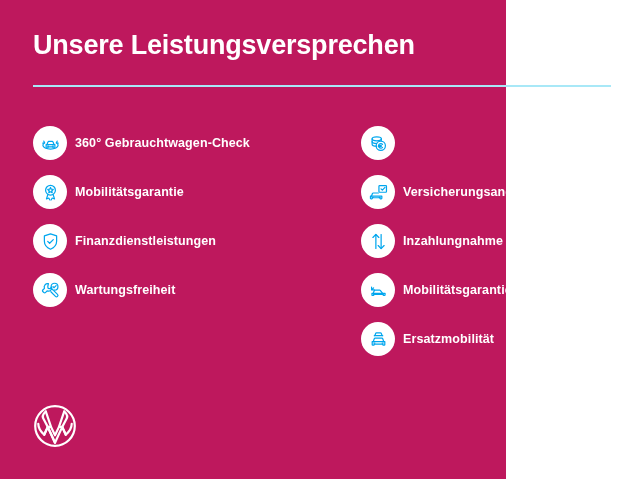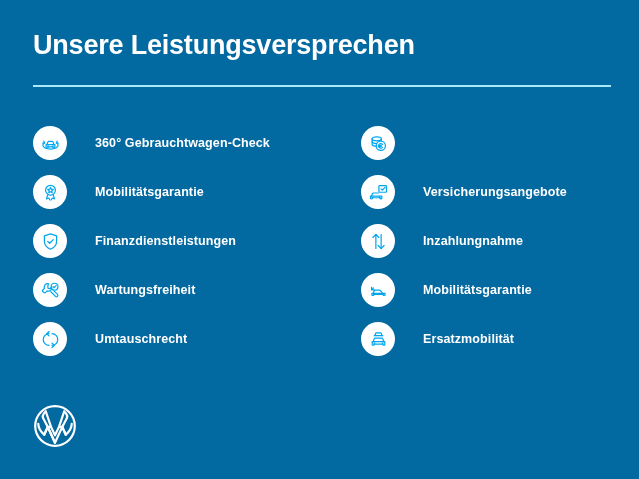--- a/index.html
+++ b/index.html
@@ -10,23 +10,23 @@
     width: 639px;
     height: 479px;
     background: #ffffff;
     font-family: "Liberation Sans", sans-serif;
     overflow: hidden;
   }
   #panel {
     position: absolute;
     left: 0;
     top: 0;
-    width: 639px;
+    width: 506px;
     height: 479px;
-    background: #0369a1;
+    background: #be185d;
     box-sizing: border-box;
   }
   #title {
     position: absolute;
     left: 33px;
     top: 30px;
     font-size: 27px;
     font-weight: bold;
     color: #ffffff;
     letter-spacing: -0.2px;
@@ -63,21 +63,21 @@
     align-items: center;
     justify-content: center;
     box-sizing: border-box;
   }
   .icon-circle svg {
     width: 21px;
     height: 21px;
     display: block;
   }
   .promise-label {
-    margin-left: 28px;
+    margin-left: 8px;
     font-size: 12.5px;
     font-weight: bold;
     color: #ffffff;
     white-space: nowrap;
     letter-spacing: 0.1px;
   }
   #footer {
     position: absolute;
     left: 33px;
     top: 404px;
@@ -149,31 +149,20 @@
         <svg viewBox="0 0 24 24" fill="none" stroke="#00a6ee" stroke-width="1.4" stroke-linecap="round" stroke-linejoin="round">
           <path d="M9.6 4.2a3.9 3.9 0 0 0-4.5 5.3l-1.9 1.9a1.2 1.2 0 0 0 0 1.7l1.3 1.3a1.2 1.2 0 0 0 1.7 0l1.9-1.9a3.9 3.9 0 0 0 5.3-4.5l-2 2-2.1-.4-.4-2.1z"></path>
           <path d="M12.4 13.4l5.3 5.3a1.6 1.6 0 0 0 2.3-2.3l-4.3-4.3"></path>
           <circle cx="16.6" cy="7.6" r="3.9"></circle>
           <path d="M14.9 7.6l1.2 1.2 2.3-2.4"></path>
         </svg>
       </div>
       <div class="promise-label">Wartungsfreiheit</div>
     </div>
 
-    <div class="promise-item">
-      <div class="icon-circle">
-        <svg viewBox="0 0 24 24" fill="none" stroke="#00a6ee" stroke-width="1.4" stroke-linecap="round" stroke-linejoin="round">
-          <path d="M10.3 5.4a6.4 6.4 0 1 0 0 13.2"></path>
-          <path d="M10.3 2.9l-2.6 2.5 2.6 2.5"></path>
-          <path d="M13.7 18.6a6.4 6.4 0 1 0 0-13.2"></path>
-          <path d="M13.7 21.1l2.6-2.5-2.6-2.5"></path>
-        </svg>
-      </div>
-      <div class="promise-label">Umtauschrecht</div>
-    </div>
 
   </div>
 
   <div id="col-right" class="column">
 
     <div class="promise-item">
       <div class="icon-circle">
         <svg viewBox="0 0 24 24" fill="none" stroke="#00a6ee" stroke-width="1.4" stroke-linecap="round" stroke-linejoin="round">
           <ellipse cx="10" cy="6.6" rx="5.3" ry="2.3"></ellipse>
           <path d="M4.7 6.6v3.1c0 1.3 2.4 2.3 5.3 2.3"></path>

